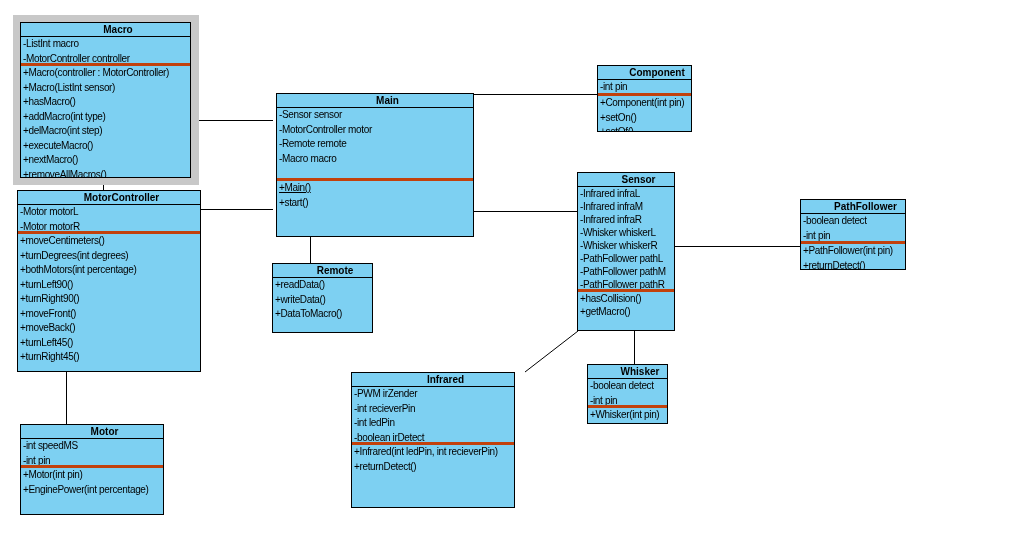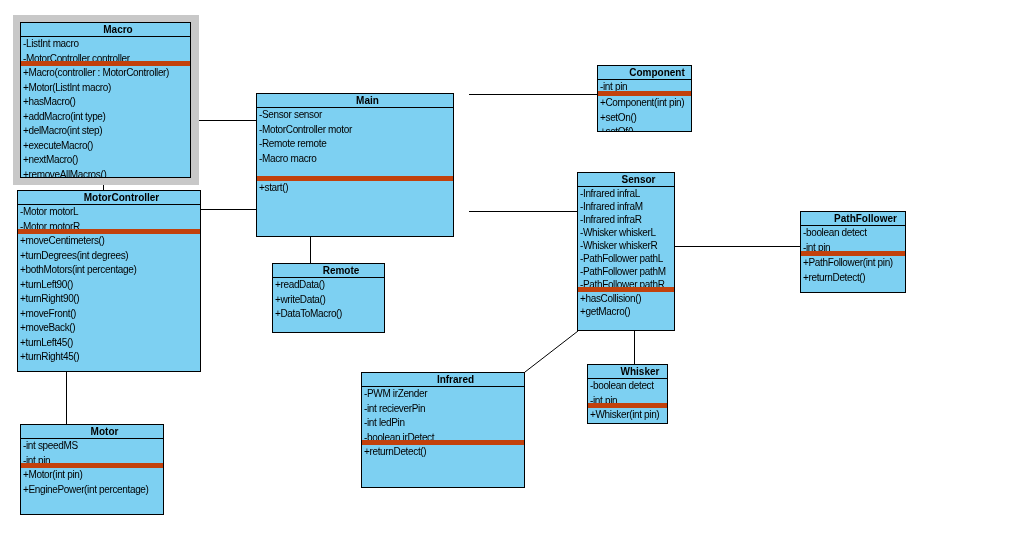--- a/index.html
+++ b/index.html
@@ -15,21 +15,21 @@
   .uml-class{
     position:absolute;z-index:3;background:var(--fill,#7dd0f2);
     border:1px solid #000;box-sizing:border-box;overflow:hidden;
   }
   .uml-title{
     font-size:10px;font-weight:bold;text-align:center;
     height:13px;line-height:13px;border-bottom:1px solid #000;
     white-space:nowrap;overflow:hidden;padding-left:25px;
   }
   .compartment{box-sizing:border-box;overflow:hidden;}
-  .attrs{border-bottom:5px solid #c2410c;}
+  .attrs{border-bottom:3px solid #c2410c;}
   .member{
     font-size:10px;letter-spacing:-0.35px;line-height:14.5px;height:14.5px;
     padding-left:2px;white-space:nowrap;overflow:hidden;color:#000;
   }
   .tight .member{line-height:13px;height:13px;}
   .underline{text-decoration:underline;}
 </style>
 </head>
 <body>
 
@@ -50,21 +50,21 @@
 
   <div class="selection-frame" style="left:13px;top:15px;width:186px;height:170px;"></div>
   <div class="uml-class" style="left:20px;top:22px;width:171px;height:156px;">
     <div class="uml-title">Macro</div>
     <div class="compartment attrs" style="height:29px;">
         <div class="member">-ListInt macro</div>
         <div class="member">-MotorController controller</div>
       </div>
     <div class="compartment">
         <div class="member">+Macro(controller : MotorController)</div>
-        <div class="member">+Motor(ListInt macro)</div>
+        <div class="member">+Macro(ListInt sensor)</div>
         <div class="member">+hasMacro()</div>
         <div class="member">+addMacro(int type)</div>
         <div class="member">+delMacro(int step)</div>
         <div class="member">+executeMacro()</div>
         <div class="member">+nextMacro()</div>
         <div class="member">+removeAllMacros()</div>
       </div>
   </div>
 
   <div class="uml-class" style="left:17px;top:190px;width:184px;height:182px;">
@@ -91,34 +91,35 @@
     <div class="compartment attrs" style="height:29px;">
         <div class="member">-int speedMS</div>
         <div class="member">-int pin</div>
       </div>
     <div class="compartment">
         <div class="member">+Motor(int pin)</div>
         <div class="member">+EnginePower(int percentage)</div>
       </div>
   </div>
 
-  <div class="uml-class" style="left:256px;top:93px;width:198px;height:144px;">
+  <div class="uml-class" style="left:276px;top:93px;width:198px;height:144px;">
     <div class="uml-title">Main</div>
     <div class="compartment attrs" style="height:73px;">
         <div class="member">-Sensor sensor</div>
         <div class="member">-MotorController motor</div>
         <div class="member">-Remote remote</div>
         <div class="member">-Macro macro</div>
       </div>
     <div class="compartment">
+        <div class="member underline">+Main()</div>
         <div class="member">+start()</div>
       </div>
   </div>
 
-  <div class="uml-class" style="left:272px;top:263px;width:113px;height:70px;">
+  <div class="uml-class" style="left:272px;top:263px;width:101px;height:70px;">
     <div class="uml-title">Remote</div>
     <div class="compartment">
         <div class="member">+readData()</div>
         <div class="member">+writeData()</div>
         <div class="member">+DataToMacro()</div>
       </div>
   </div>
 
   <div class="uml-class" style="left:597px;top:65px;width:95px;height:67px;">
     <div class="uml-title">Component</div>
@@ -144,41 +145,42 @@
         <div class="member">-PathFollower pathL</div>
         <div class="member">-PathFollower pathM</div>
         <div class="member">-PathFollower pathR</div>
       </div>
     <div class="compartment">
         <div class="member">+hasCollision()</div>
         <div class="member">+getMacro()</div>
       </div>
   </div>
 
-  <div class="uml-class" style="left:800px;top:211px;width:106px;height:82px;">
+  <div class="uml-class" style="left:800px;top:199px;width:106px;height:71px;">
     <div class="uml-title">PathFollower</div>
     <div class="compartment attrs" style="height:30px;">
         <div class="member">-boolean detect</div>
         <div class="member">-int pin</div>
       </div>
     <div class="compartment">
         <div class="member">+PathFollower(int pin)</div>
         <div class="member">+returnDetect()</div>
       </div>
   </div>
 
-  <div class="uml-class" style="left:361px;top:372px;width:164px;height:116px;">
+  <div class="uml-class" style="left:351px;top:372px;width:164px;height:136px;">
     <div class="uml-title">Infrared</div>
     <div class="compartment attrs" style="height:58px;">
         <div class="member">-PWM irZender</div>
         <div class="member">-int recieverPin</div>
         <div class="member">-int ledPin</div>
         <div class="member">-boolean irDetect</div>
       </div>
     <div class="compartment">
+        <div class="member">+Infrared(int ledPin, int recieverPin)</div>
         <div class="member">+returnDetect()</div>
       </div>
   </div>
 
   <div class="uml-class" style="left:587px;top:364px;width:81px;height:60px;">
     <div class="uml-title">Whisker</div>
     <div class="compartment attrs" style="height:29px;">
         <div class="member">-boolean detect</div>
         <div class="member">-int pin</div>
       </div>

